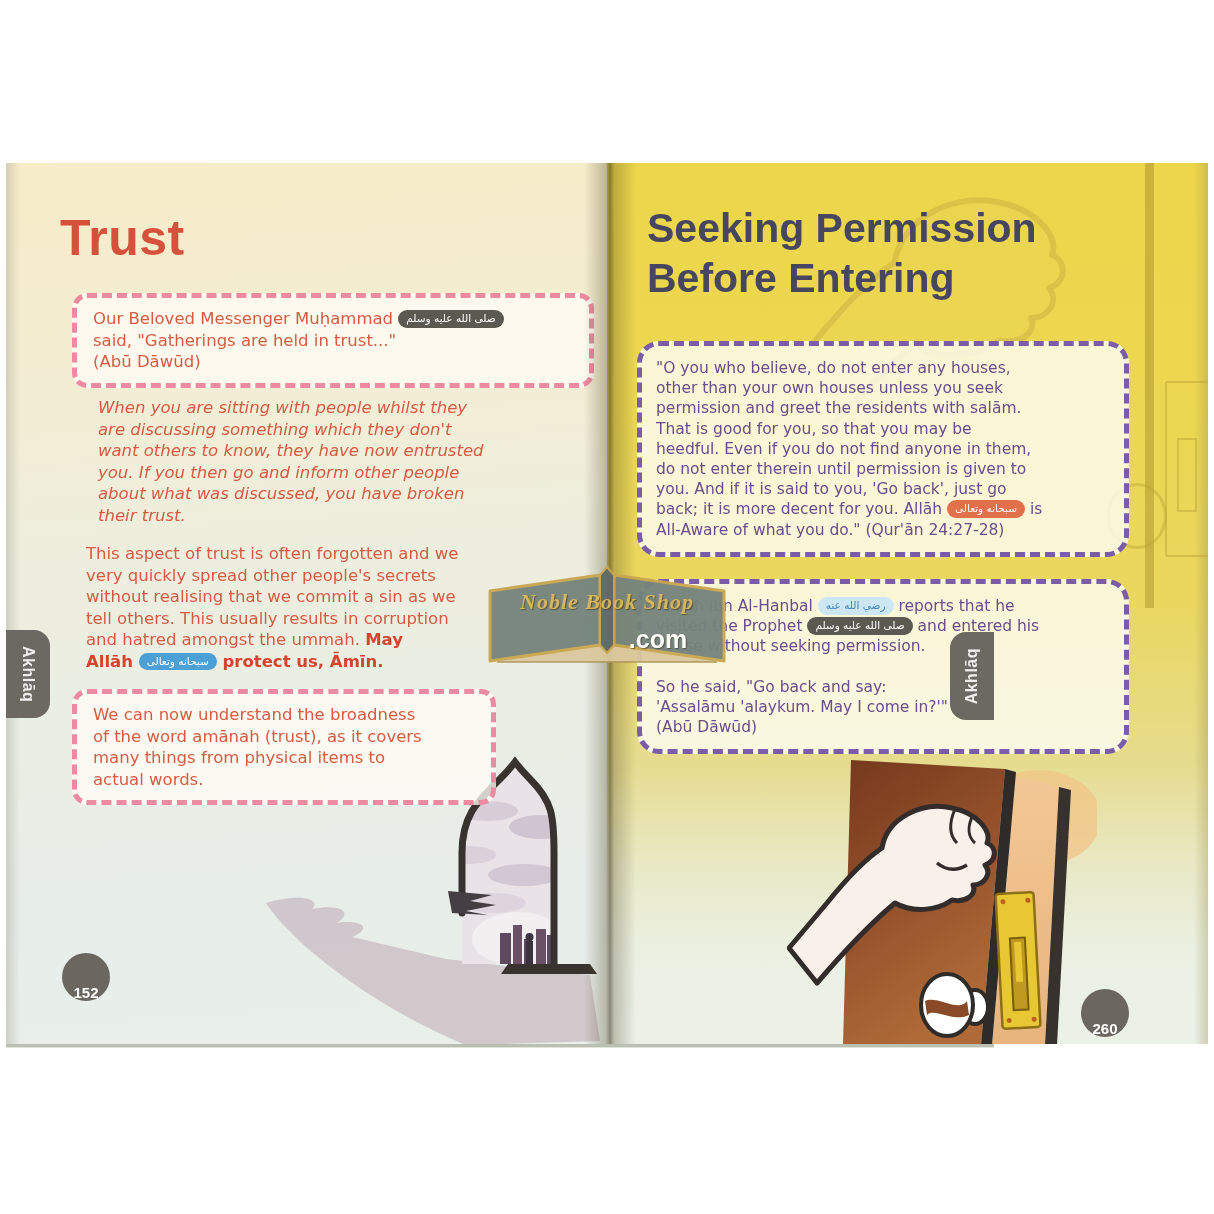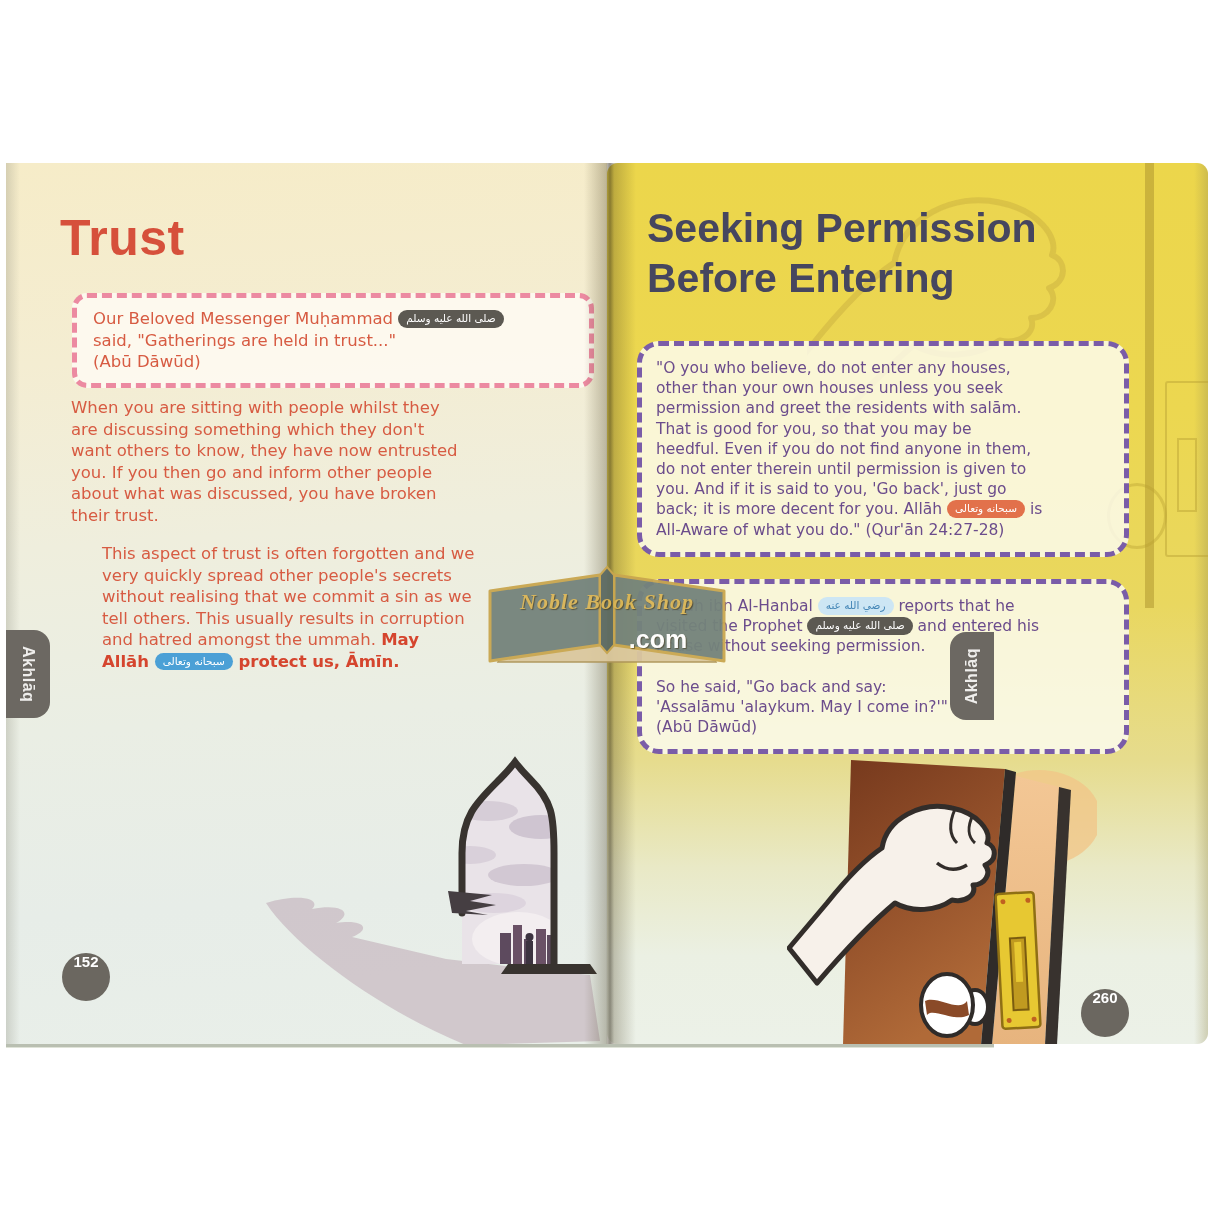--- a/index.html
+++ b/index.html
@@ -2,38 +2,38 @@
 <html><head>
 <meta charset="utf-8">
 <style>
   html,body{margin:0;padding:0;background:#fff;}
   .stage{position:relative;width:1214px;height:1214px;background:#ffffff;overflow:hidden;
          font-family:"DejaVu Sans",sans-serif;}
   .book{position:absolute;left:6px;top:163px;width:988px;height:884px;box-sizing:border-box;
         border-bottom:3px solid #b9bfb1;box-shadow:0 1px 0 #dfe3d8;}
   .page{position:absolute;top:0;height:100%;width:601px;overflow:hidden;}
   .page-left{left:0;background:linear-gradient(176deg,#f6ecc8 0%,#f4edd2 22%,#efeedd 42%,#eaeee4 62%,#e7ede8 82%,#e9efe9 100%);}
-  .page-right{left:601px;background:linear-gradient(180deg,#ecd64b 0%,#ecd750 28%,#e9d75f 50%,#e6dc8e 68%,#e9e9c6 80%,#ebf0e3 90%,#ecf1e8 100%);border-radius:11px;}
+  .page-right{left:601px;background:linear-gradient(180deg,#ecd64b 0%,#ecd750 28%,#e9d75f 50%,#e6dc8e 68%,#e9e9c6 80%,#ebf0e3 90%,#ecf1e8 100%);}
   .edge-left{position:absolute;left:0;top:0;width:14px;height:100%;
              background:linear-gradient(to right,rgba(140,140,125,.30),rgba(140,140,125,0));}
   .edge-right{position:absolute;right:0;top:0;width:14px;height:100%;
              background:linear-gradient(to left,rgba(150,140,80,.35),rgba(150,140,80,0));}
   .spine{position:absolute;left:578px;top:0;width:52px;height:100%;z-index:5;pointer-events:none;
          background:linear-gradient(to right,rgba(90,80,40,0) 0%,rgba(70,60,30,.30) 42%,rgba(45,38,20,.52) 50%,rgba(70,60,30,.28) 58%,rgba(120,100,50,0) 100%);}
 
   
   .title-left{position:absolute;left:54px;top:46px;font-family:"Liberation Sans",sans-serif;
               font-weight:700;font-size:50px;color:#d6503b;letter-spacing:.5px;}
   .redtext{color:#d75b42;font-size:16.5px;line-height:21.5px;white-space:pre-line;}
   .dashbox{position:absolute;box-sizing:border-box;border:5px dashed #ec8aa1;border-radius:15px;
            background:rgba(255,253,246,.78);padding:10px 16px;z-index:3;}
   .hadith-left{left:66px;top:130px;width:522px;}
   .para{position:absolute;z-index:3;}
-  .para1{left:65px;top:234px;width:505px;}
-  .para2{left:96px;top:380px;width:505px;}
+  .para1{left:92px;top:234px;width:505px;font-style:italic;}
+  .para2{left:80px;top:380px;width:505px;}
   .bold{font-weight:700;color:#d5452e;}
   .note-left{left:66px;top:526px;width:424px;}
 
   
   .title-right{position:absolute;left:40px;top:40px;font-family:"Liberation Sans",sans-serif;
                font-weight:700;font-size:41px;line-height:50px;color:#46465f;white-space:pre-line;z-index:3;}
   .purpletext{color:#6b4c8c;font-size:15.5px;line-height:20.2px;white-space:pre-line;}
   .dashbox-p{position:absolute;box-sizing:border-box;border:5px dashed #7a5ca8;border-radius:22px;
              background:rgba(253,253,243,.82);padding:12px 14px;z-index:3;}
   .quran-box{left:30px;top:178px;width:492px;}
@@ -49,21 +49,21 @@
 
   
   .tab{position:absolute;width:44px;height:88px;background:#6c6862;z-index:60;
        display:flex;align-items:center;justify-content:center;color:#efeeec;
        font-family:"Liberation Sans",sans-serif;font-weight:700;font-size:16px;letter-spacing:.5px;}
   .tab-l{left:0;top:467px;border-radius:0 16px 16px 0;}
   .tab-r{right:0;top:469px;border-radius:16px 0 0 16px;}
   .tab-l span{writing-mode:vertical-rl;}
   .tab-r span{writing-mode:vertical-rl;transform:rotate(180deg);}
   .pnum{position:absolute;width:48px;height:48px;border-radius:50%;background:#6b6760;z-index:4;
-        display:flex;align-items:flex-start;justify-content:center;color:#fff;
+        display:flex;align-items:flex-end;justify-content:center;color:#fff;
         font-family:"Liberation Sans",sans-serif;font-weight:700;font-size:15px;}
   .pnum-l{left:56px;top:790px;}
   .pnum-r{left:474px;top:826px;}
 
   
   .illus{position:absolute;z-index:1;}
   .bg-fist{left:200px;top:0;opacity:.5;}
   .bg-frame{position:absolute;left:538px;top:0;width:9px;height:445px;background:rgba(176,152,48,.55);z-index:1;}
   .bg-plate{position:absolute;left:558px;top:218px;width:44px;height:172px;border:2px solid rgba(185,160,50,.45);
             border-radius:3px;z-index:1;}
@@ -104,20 +104,26 @@
 about what was discussed, you have broken
 their trust.</div>
 
       <div class="para para2 redtext"><span>This aspect of trust is often forgotten and we
 very quickly spread other people's secrets
 without realising that we commit a sin as we
 tell others. This usually results in corruption
 and hatred amongst the ummah. </span><span class="bold">May
 Allāh </span><span class="badge b-blue">سبحانه وتعالى</span><span class="bold"> protect us, Āmīn.</span></div>
 
+      <div class="dashbox note-left">
+        <div class="redtext">We can now understand the broadness
+of the word amānah (trust), as it covers
+many things from physical items to
+actual words.</div>
+      </div>
 
       <svg class="illus" style="left:250px;top:590px;" width="345" height="292" viewBox="0 0 345 292">
         <path d="M 10 150 C 44 140 66 146 56 156 C 86 150 98 160 80 170
                  C 108 166 116 176 96 184 L 190 206 L 258 214 L 334 222 L 344 288 L 210 292
                  C 130 260 40 196 10 150 Z" fill="#b9a2b0" fill-opacity=".5"></path>
         <defs>
           <clipPath id="winclip">
             <path d="M 206 211 L 206 100 C 206 62 222 48 244 26 C 252 18 259 9 259 9
                      C 259 9 266 18 274 26 C 296 48 298 62 298 100 L 298 211 Z"></path>
           </clipPath>

